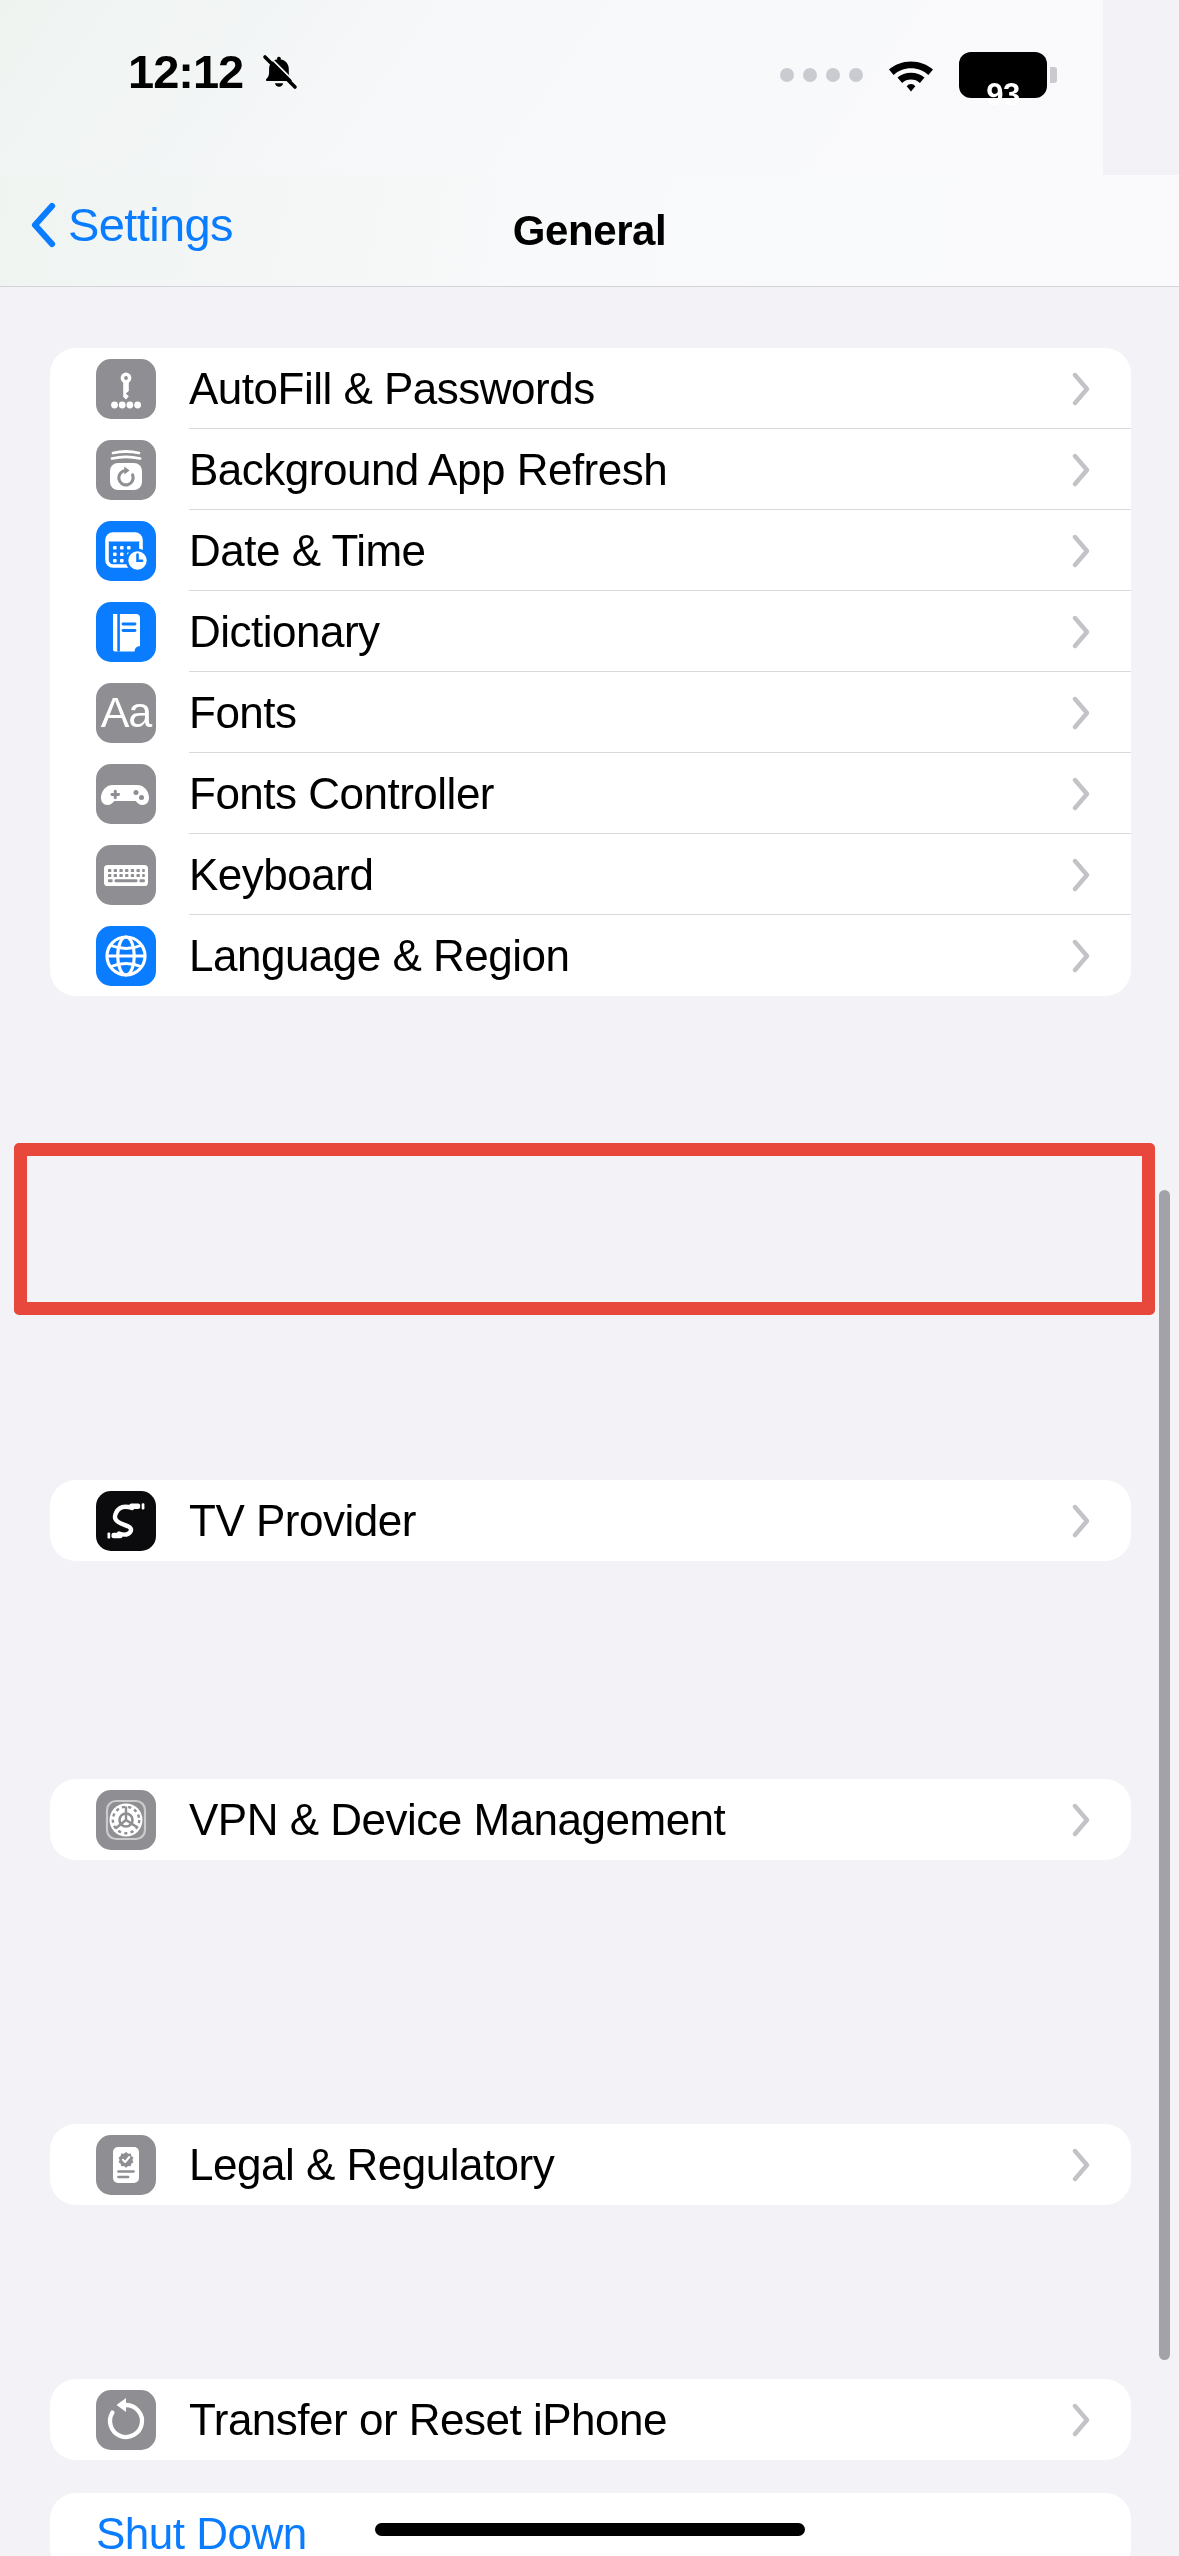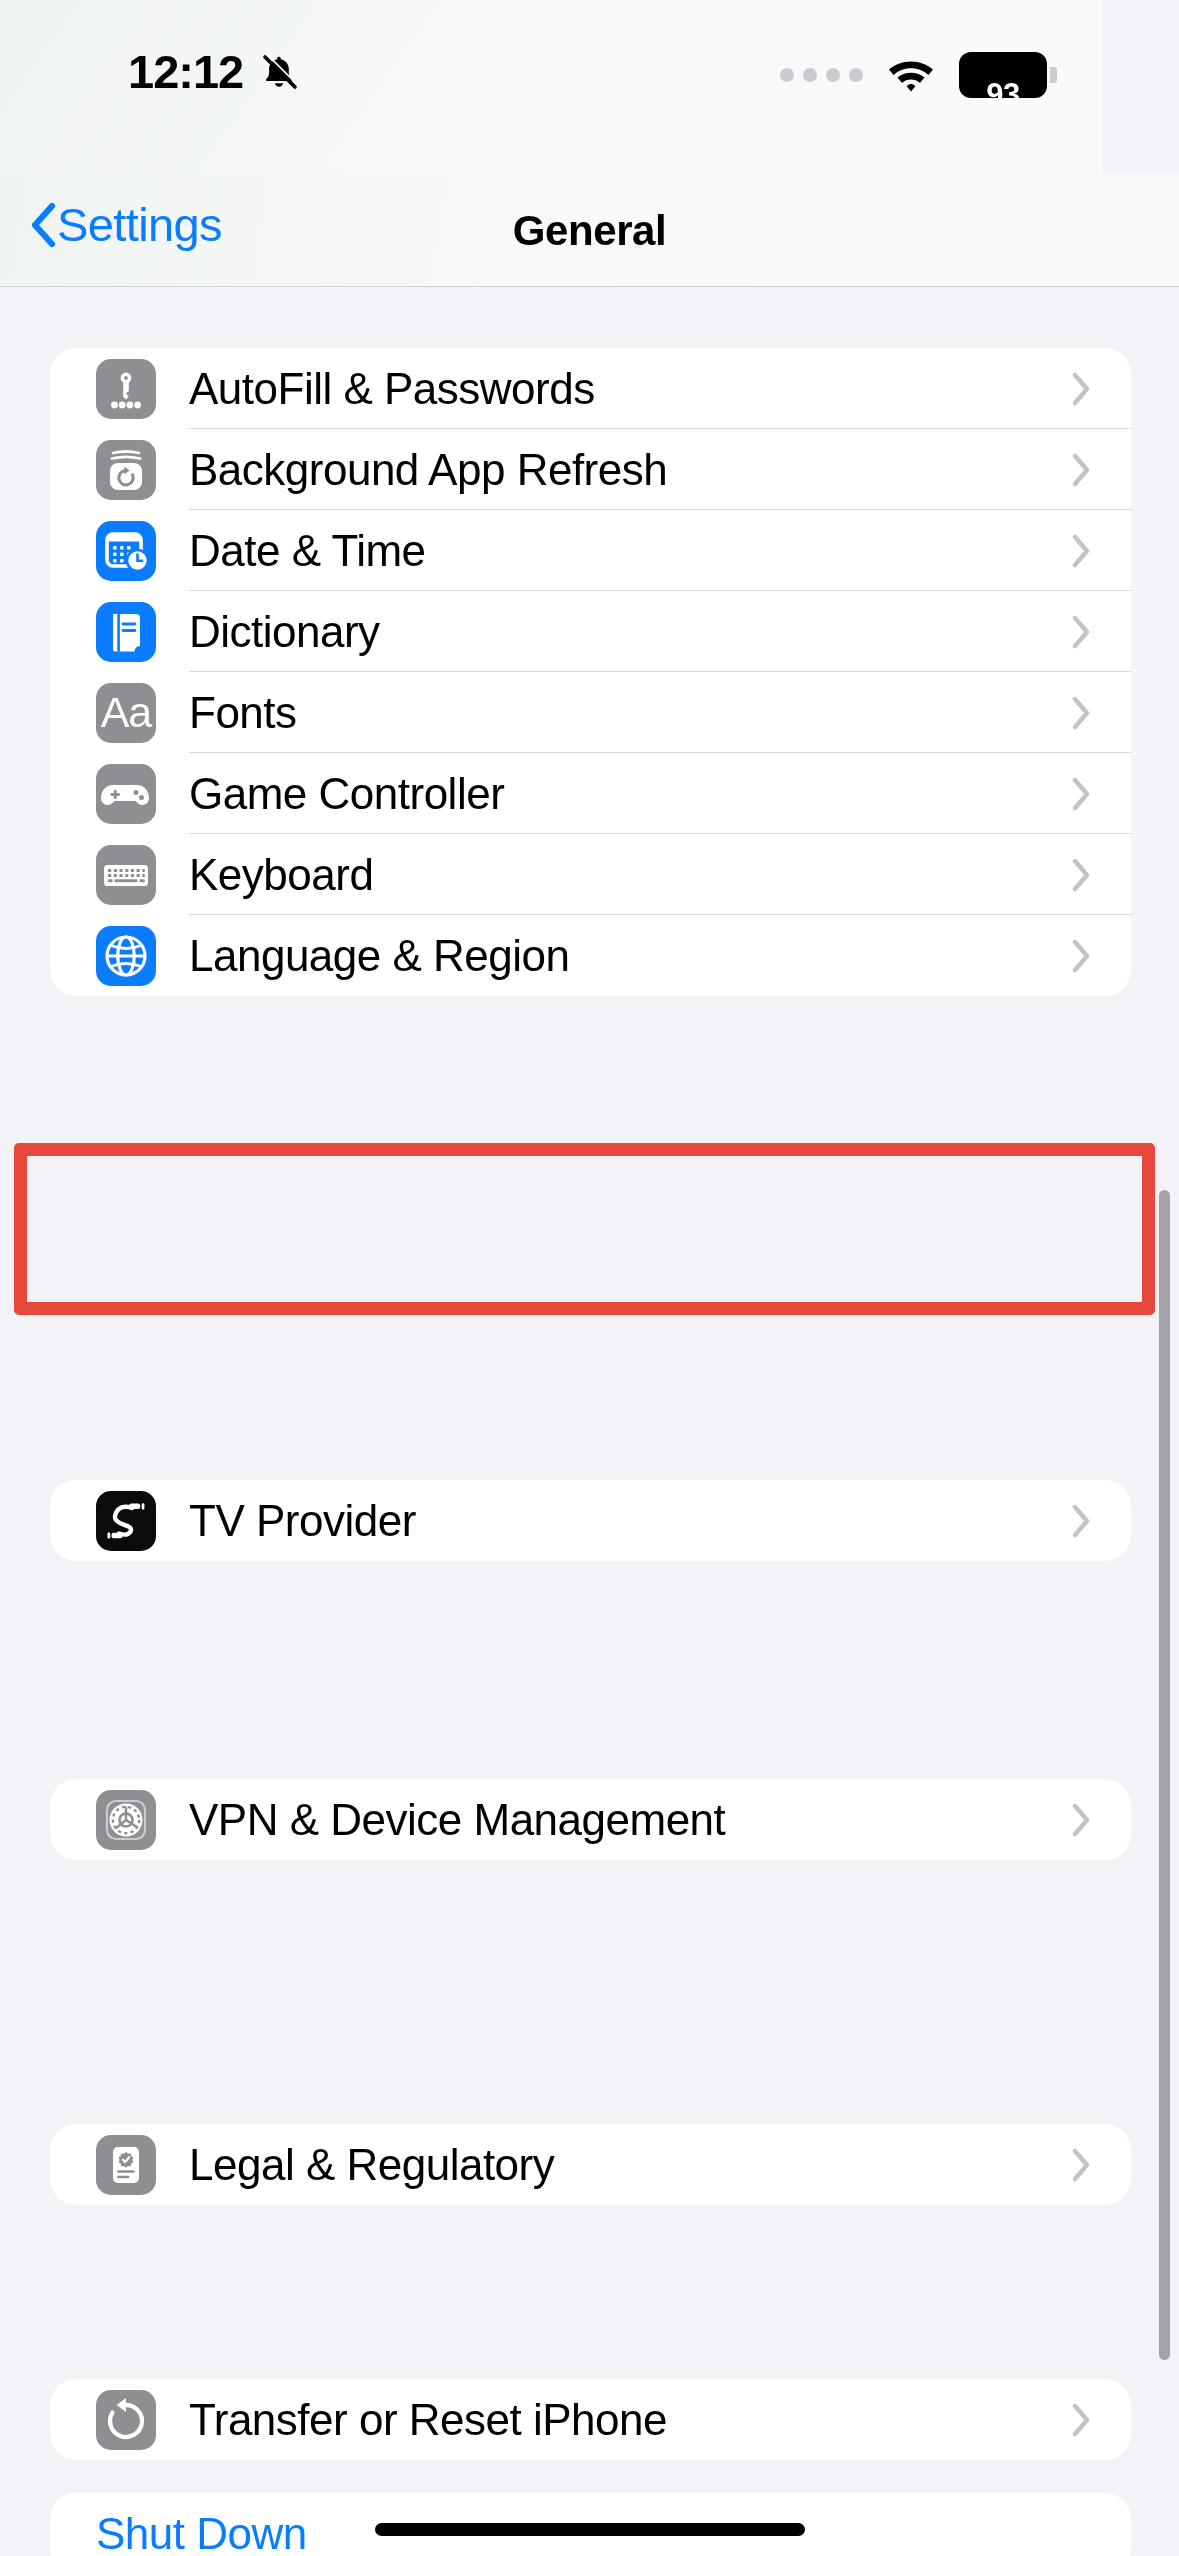--- a/index.html
+++ b/index.html
@@ -45,21 +45,21 @@
 
   
   #nav-bar{
     position:absolute; top:175px; left:0; width:1179px; height:112px;
     background:linear-gradient(100deg,#EFF4F1 0%,#F8F9FA 45%,#FAFAFC 100%);
     border-bottom:1px solid #D4D4D8;
     z-index:5;
   }
   #back-button{
     position:absolute; left:30px; top:22px;
-    display:flex; align-items:center; gap:1px; cursor:pointer;
+    display:flex; align-items:center; gap:12px; cursor:pointer;
   }
   #chevron-left-icon{ width:26px; height:46px; }
   #back-label{ color:#0A7CFF; font-size:47px; letter-spacing:-0.6px; }
   #nav-title{
     position:absolute; left:0; top:0; width:1179px; height:112px;
     display:flex; align-items:center; justify-content:center;
     font-size:42px; font-weight:bold; color:#000; letter-spacing:-0.4px;
   }
 
   
@@ -256,21 +256,21 @@
       <div class="row">
         <span class="row-icon ic-gray">
           <svg viewBox="0 0 60 60" width="60" height="60">
             <path d="M19 21 h22 c7.5 0 12 6.5 12 12.8 0 4.2-2.6 7.2-6.4 7.2 -3.3 0-5.1-2-6.9-4 H18.3 c-1.8 2-3.6 4-6.9 4 C7.6 41 5 38 5 33.8 5 27.5 9.5 21 17 21 Z" fill="#fff"></path>
             <rect x="14.5" y="29" width="9.5" height="2.9" rx="1.45" fill="#8E8E93"></rect>
             <rect x="17.8" y="25.7" width="2.9" height="9.5" rx="1.45" fill="#8E8E93"></rect>
             <circle cx="40" cy="28.5" r="2.5" fill="#8E8E93"></circle>
             <circle cx="45.5" cy="33.5" r="2.5" fill="#8E8E93"></circle>
           </svg>
         </span>
-        <span class="row-label">Game Controller</span>
+        <span class="row-label">Fonts Controller</span>
         <span class="chevron-right"><svg viewBox="0 0 19 34" width="19" height="34">
             <polyline points="3,3 15,17 3,31" fill="none" stroke="#C2C2C7" stroke-width="4.4" stroke-linecap="round" stroke-linejoin="round"></polyline>
           </svg></span>
         <span class="separator"></span>
       </div>
       <div class="row">
         <span class="row-icon ic-gray">
           <svg viewBox="0 0 60 60" width="60" height="60">
             <rect x="8" y="20" width="44" height="21" rx="3.6" fill="#fff"></rect>
             <g fill="#8E8E93">

